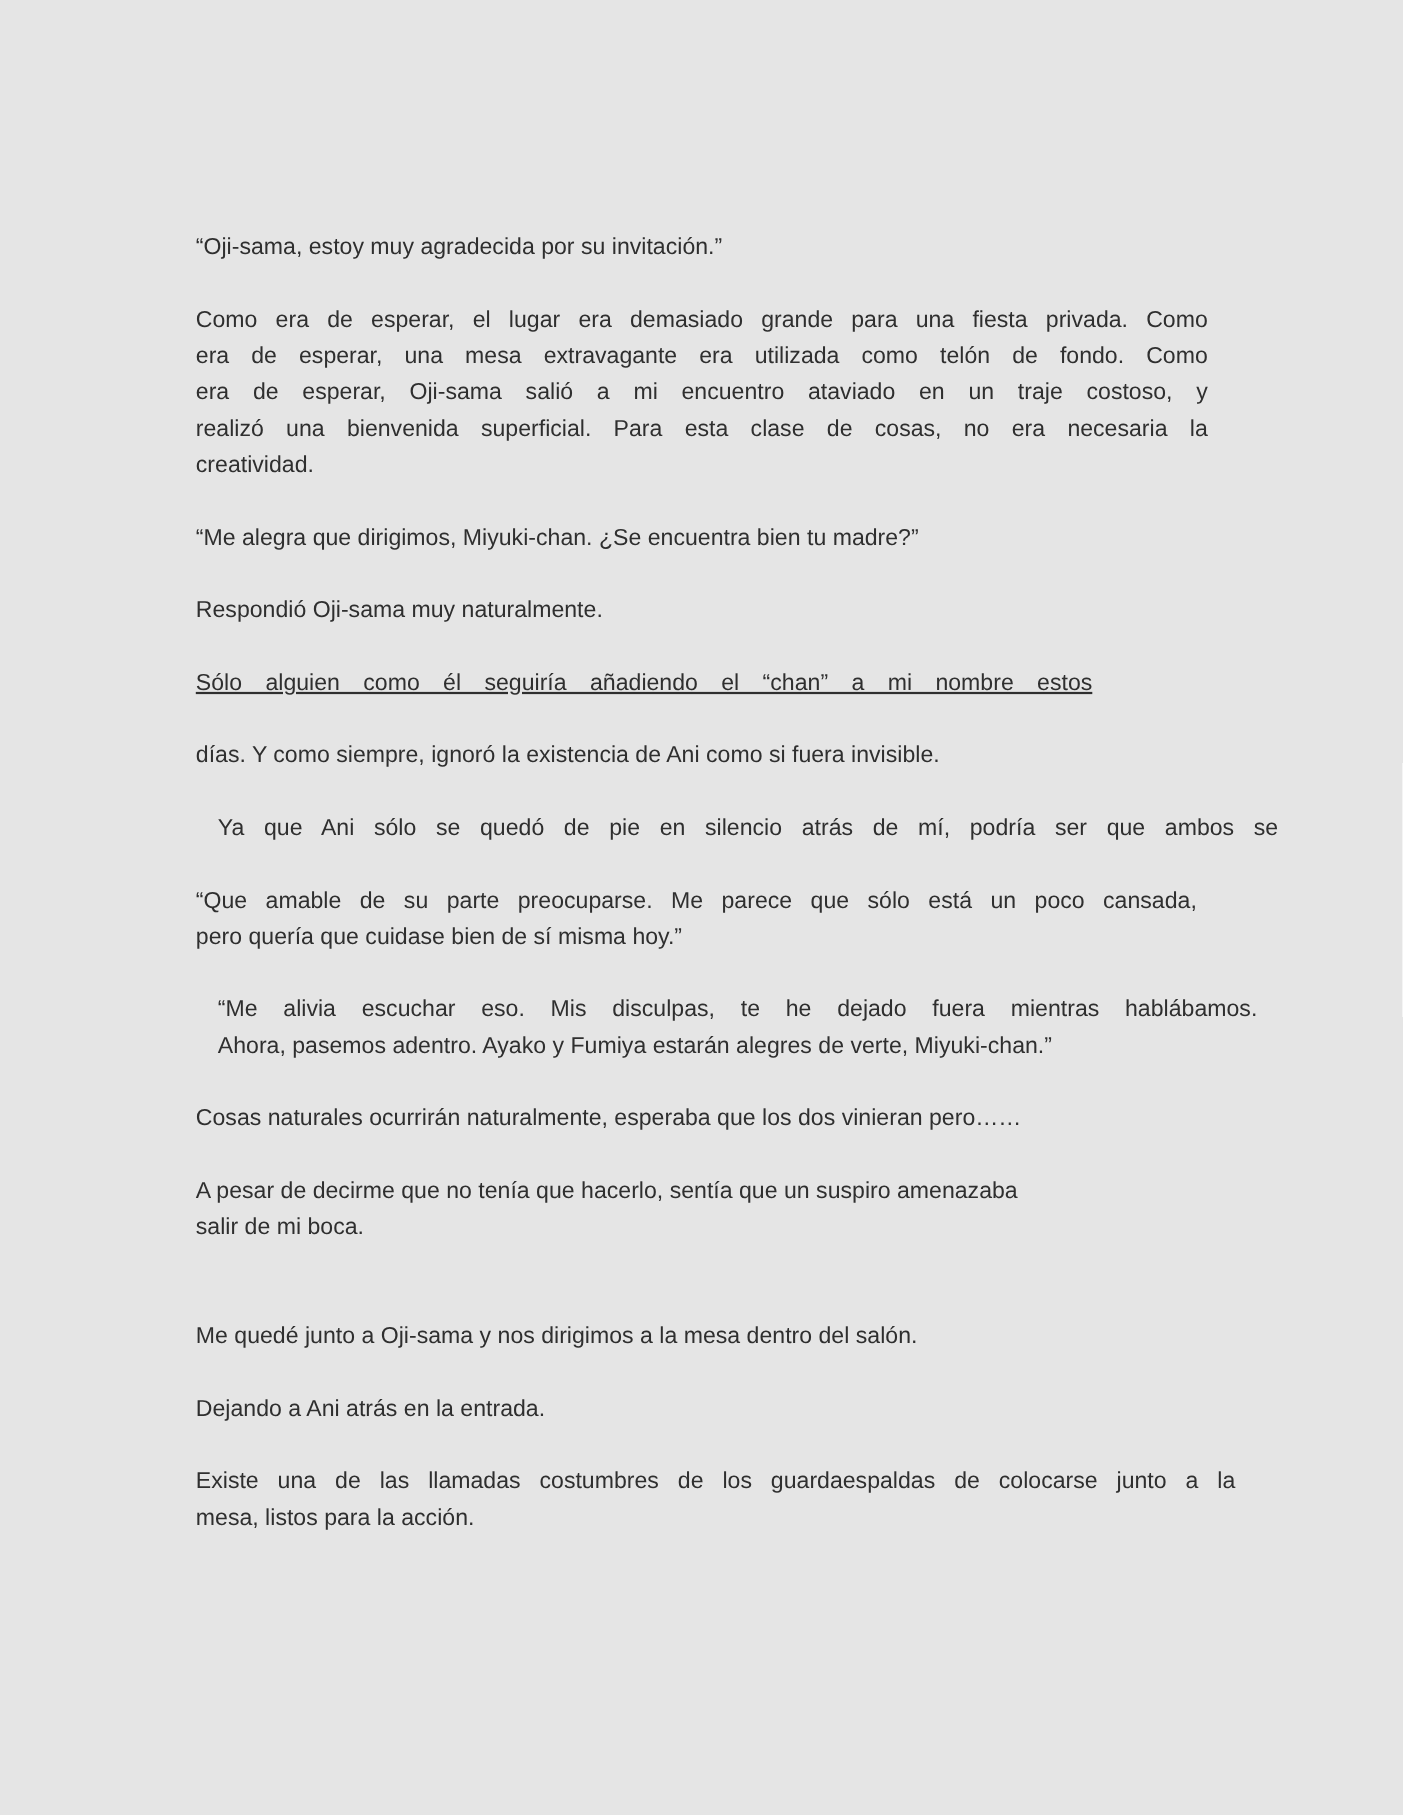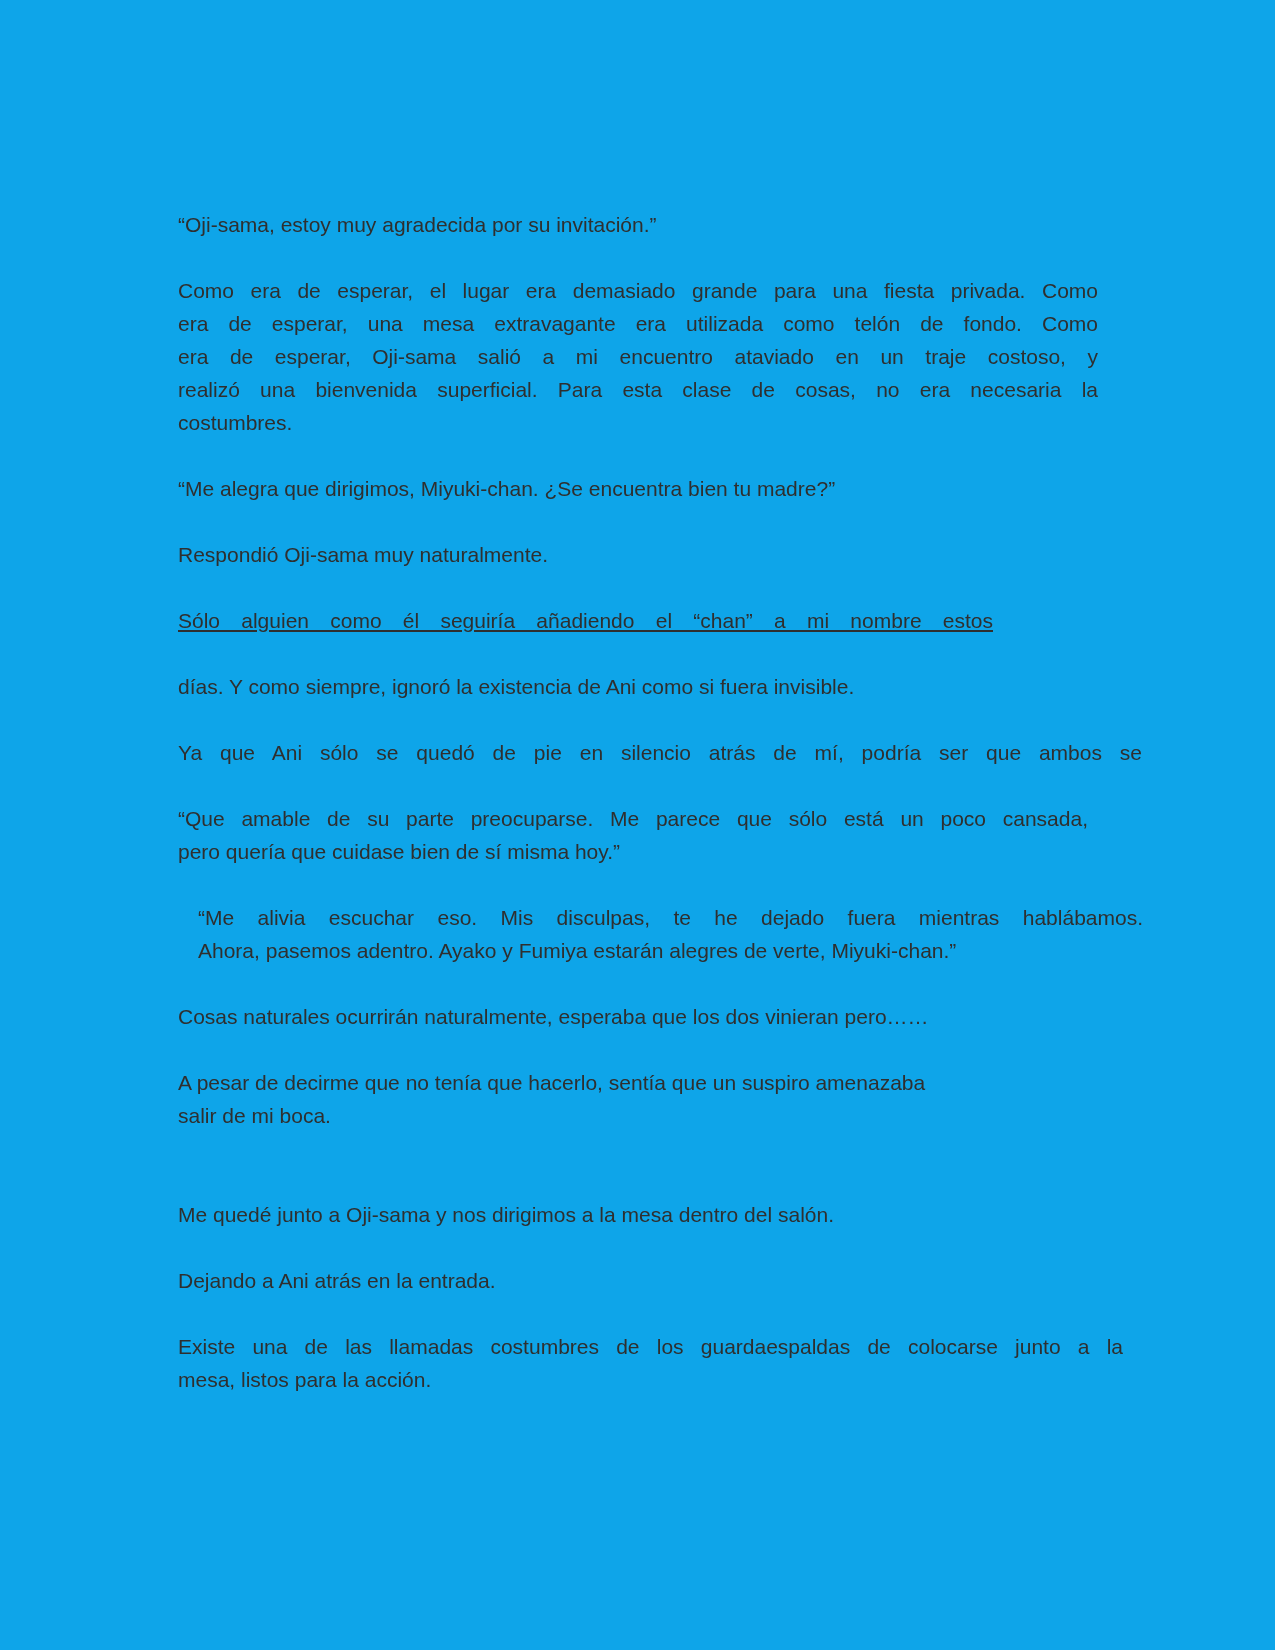--- a/index.html
+++ b/index.html
@@ -12,21 +12,21 @@
     width: 1275px;
     height: 1650px;
     position: relative;
     overflow: hidden;
   }
   .page {
     position: absolute;
     left: 0; top: 0;
     width: 1275px;
     height: 1650px;
-    background: #0ea5e9;
+    background: #e5e5e5;
   }
   .text-column {
     position: absolute;
     left: 178px;
     top: 208px;
     width: 980px;
     font-family: "Liberation Sans", "DejaVu Sans", sans-serif;
     font-size: 21px;
     line-height: 33px;
     color: #2f2f2f;
@@ -56,35 +56,35 @@
 <div class="page">
   <div class="text-column" id="doc">
       <div class="para">
         <div class="line">“Oji-sama, estoy muy agradecida por su invitación.”</div>
       </div>
       <div class="para" style="width: 920px;">
         <div class="line fill">Como era de esperar, el lugar era demasiado grande para una fiesta privada. Como</div>
         <div class="line fill">era de esperar, una mesa extravagante era utilizada como telón de fondo. Como</div>
         <div class="line fill">era de esperar, Oji-sama salió a mi encuentro ataviado en un traje costoso, y</div>
         <div class="line fill">realizó una bienvenida superficial. Para esta clase de cosas, no era necesaria la</div>
-        <div class="line">costumbres.</div>
+        <div class="line">creatividad.</div>
       </div>
       <div class="para">
         <div class="line">“Me alegra que dirigimos, Miyuki-chan. ¿Se encuentra bien tu madre?”</div>
       </div>
       <div class="para">
         <div class="line">Respondió Oji-sama muy naturalmente.</div>
       </div>
       <div class="para" style="width: 815px; text-decoration: underline;">
         <div class="line fill">Sólo alguien como él seguiría añadiendo el “chan” a mi nombre estos</div>
       </div>
       <div class="para">
         <div class="line">días. Y como siempre, ignoró la existencia de Ani como si fuera invisible.</div>
       </div>
-      <div class="para" style="width: 964px;">
+      <div class="para" style="width: 964px; margin-left: 20px;">
         <div class="line fill">Ya que Ani sólo se quedó de pie en silencio atrás de mí, podría ser que ambos se</div>
       </div>
       <div class="para" style="width: 910px;">
         <div class="line fill">“Que amable de su parte preocuparse. Me parece que sólo está un poco cansada,</div>
         <div class="line">pero quería que cuidase bien de sí misma hoy.”</div>
       </div>
       <div class="para" style="width: 945px; margin-left: 20px;">
         <div class="line fill">“Me alivia escuchar eso. Mis disculpas, te he dejado fuera mientras hablábamos.</div>
         <div class="line">Ahora, pasemos adentro. Ayako y Fumiya estarán alegres de verte, Miyuki-chan.”</div>
       </div>

